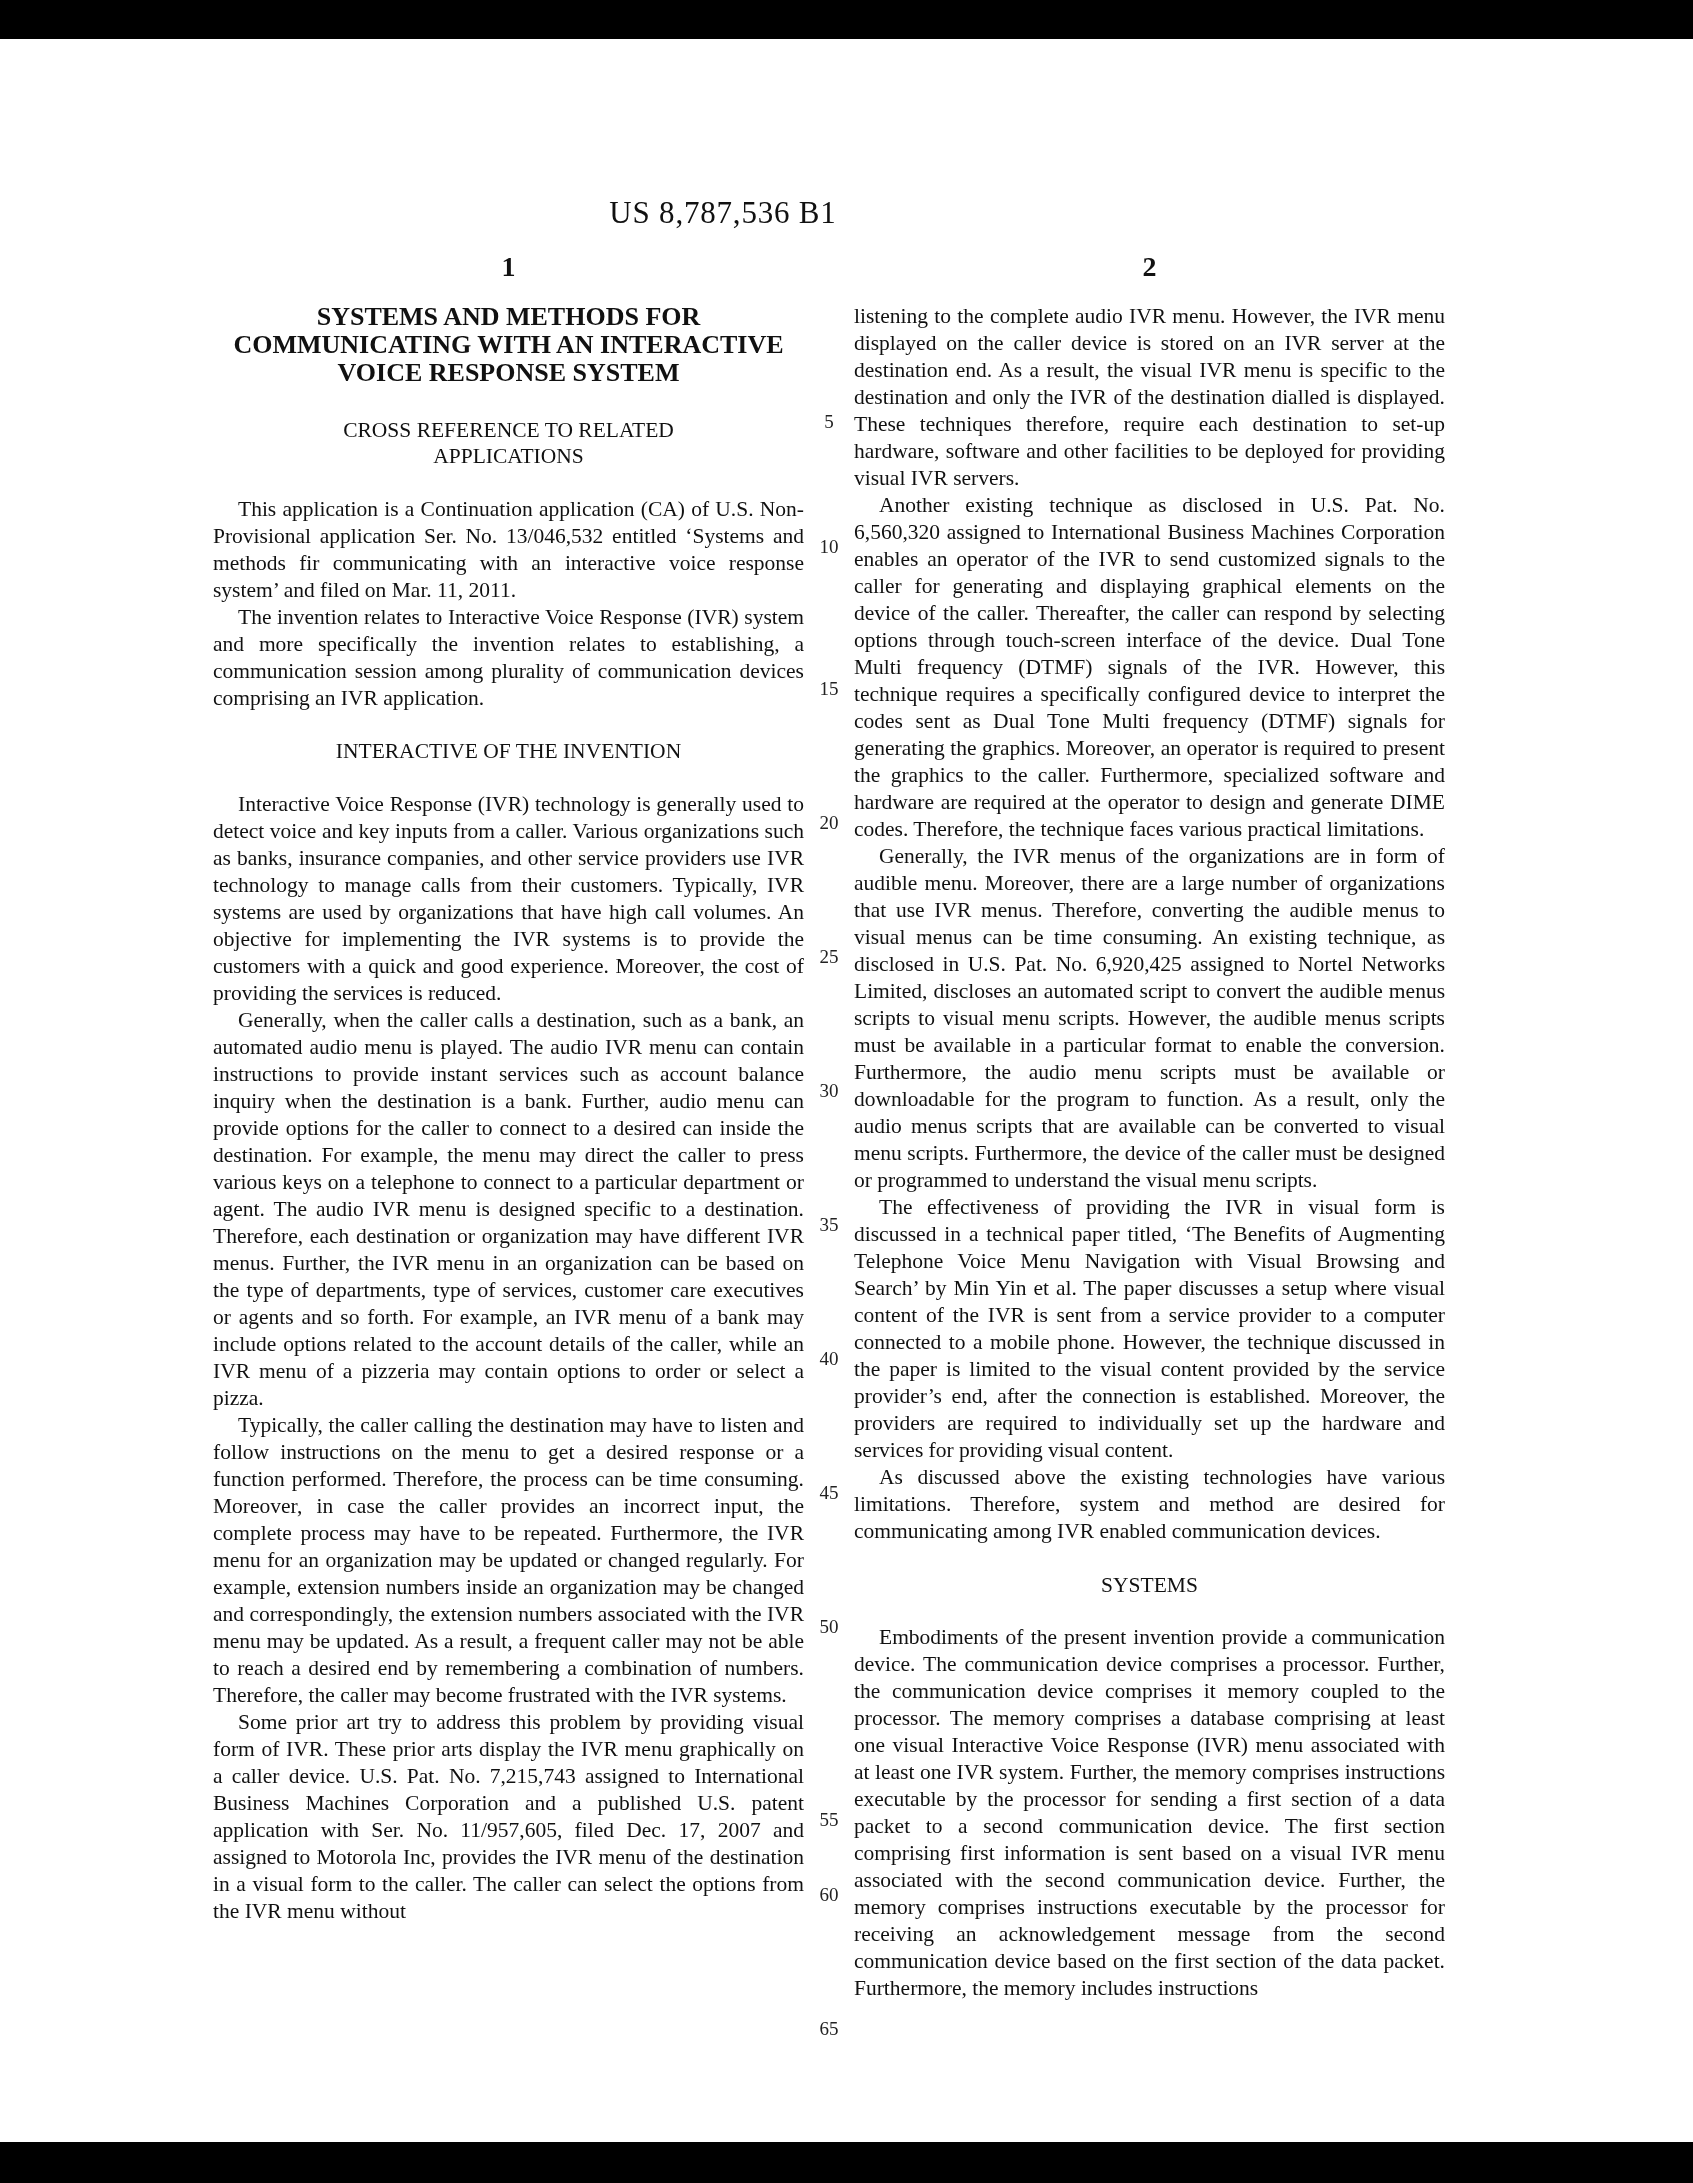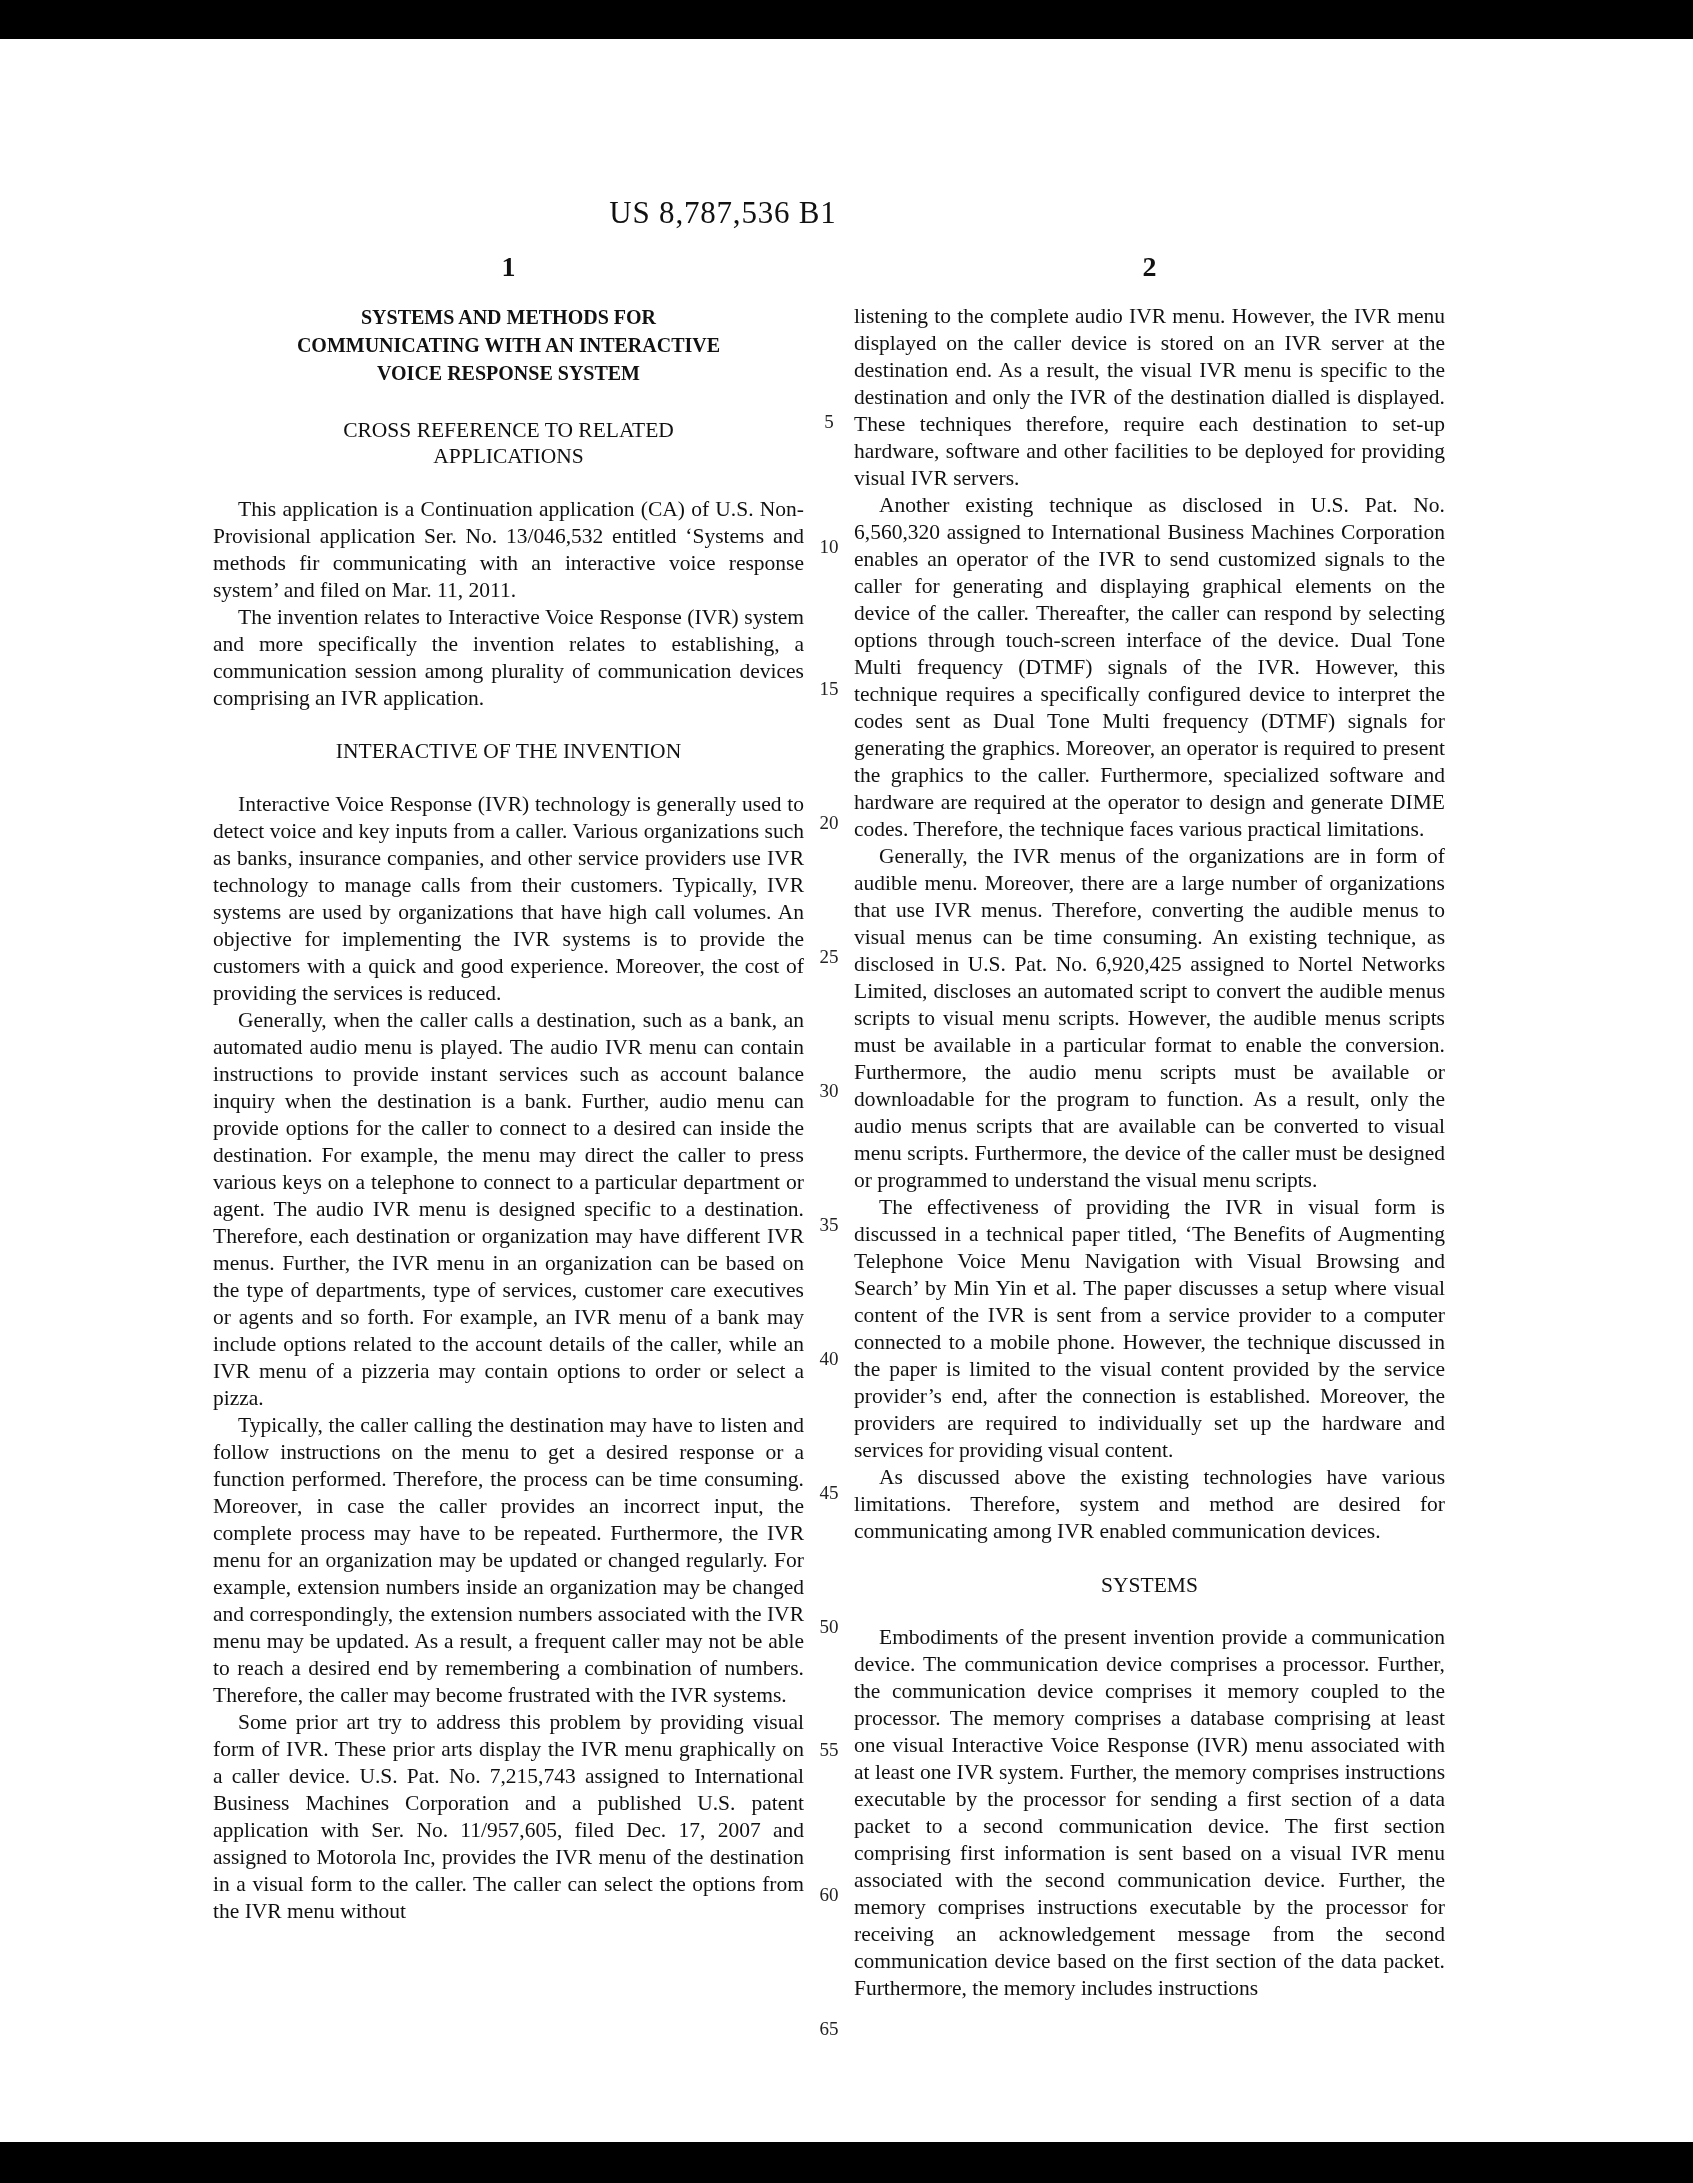--- a/index.html
+++ b/index.html
@@ -38,21 +38,21 @@
     display: flex;
   }
   .col { width: 591px; font-size: 21.5px; line-height: 27px; text-align: justify; }
   .gutter { width: 50px; position: relative; }
   .gutter .line-no {
     position: absolute; left: 0; width: 50px; text-align: center;
     font-size: 19px; color: #222;
   }
 
   .doc-title {
-    font-size: 20px; font-weight: bold; line-height: 28px;
+    font-size: 26px; font-weight: bold; line-height: 28px;
     text-align: center; white-space: pre-line;
     margin: 0 0 30px 0;
   }
   .section-heading {
     font-size: 21.5px; font-weight: normal; line-height: 26px;
     text-align: center; white-space: pre-line;
     margin: 26.5px 0;
   }
   .col p { margin: 0; }
   .col p.indent { text-indent: 25px; }
@@ -94,21 +94,21 @@
     <span class="line-no" style="top:108px">5</span>
     <span class="line-no" style="top:233px">10</span>
     <span class="line-no" style="top:375px">15</span>
     <span class="line-no" style="top:509px">20</span>
     <span class="line-no" style="top:643px">25</span>
     <span class="line-no" style="top:777px">30</span>
     <span class="line-no" style="top:911px">35</span>
     <span class="line-no" style="top:1045px">40</span>
     <span class="line-no" style="top:1179px">45</span>
     <span class="line-no" style="top:1313px">50</span>
-    <span class="line-no" style="top:1436px">55</span>
+    <span class="line-no" style="top:1506px">55</span>
     <span class="line-no" style="top:1581px">60</span>
     <span class="line-no" style="top:1715px">65</span>
   </div>
 
   <div class="col">
     <p>listening to the complete audio IVR menu. However, the IVR menu displayed on the caller device is stored on an IVR server at the destination end. As a result, the visual IVR menu is specific to the destination and only the IVR of the destination dialled is displayed. These techniques therefore, require each destination to set-up hardware, software and other facilities to be deployed for providing visual IVR servers.</p>
     <p class="indent">Another existing technique as disclosed in U.S. Pat. No. 6,560,320 assigned to International Business Machines Corporation enables an operator of the IVR to send customized signals to the caller for generating and displaying graphical elements on the device of the caller. Thereafter, the caller can respond by selecting options through touch-screen interface of the device. Dual Tone Multi frequency (DTMF) signals of the IVR. However, this technique requires a specifically configured device to interpret the codes sent as Dual Tone Multi frequency (DTMF) signals for generating the graphics. Moreover, an operator is required to present the graphics to the caller. Furthermore, specialized software and hardware are required at the operator to design and generate DIME codes. Therefore, the technique faces various practical limitations.</p>
     <p class="indent">Generally, the IVR menus of the organizations are in form of audible menu. Moreover, there are a large number of organizations that use IVR menus. Therefore, converting the audible menus to visual menus can be time consuming. An existing technique, as disclosed in U.S. Pat. No. 6,920,425 assigned to Nortel Networks Limited, discloses an automated script to convert the audible menus scripts to visual menu scripts. However, the audible menus scripts must be available in a particular format to enable the conversion. Furthermore, the audio menu scripts must be available or downloadable for the program to function. As a result, only the audio menus scripts that are available can be converted to visual menu scripts. Furthermore, the device of the caller must be designed or programmed to understand the visual menu scripts.</p>
     <p class="indent">The effectiveness of providing the IVR in visual form is discussed in a technical paper titled, ‘The Benefits of Augmenting Telephone Voice Menu Navigation with Visual Browsing and Search’ by Min Yin et al. The paper discusses a setup where visual content of the IVR is sent from a service provider to a computer connected to a mobile phone. However, the technique discussed in the paper is limited to the visual content provided by the service provider’s end, after the connection is established. Moreover, the providers are required to individually set up the hardware and services for providing visual content.</p>
     <p class="indent">As discussed above the existing technologies have various limitations. Therefore, system and method are desired for communicating among IVR enabled communication devices.</p>

